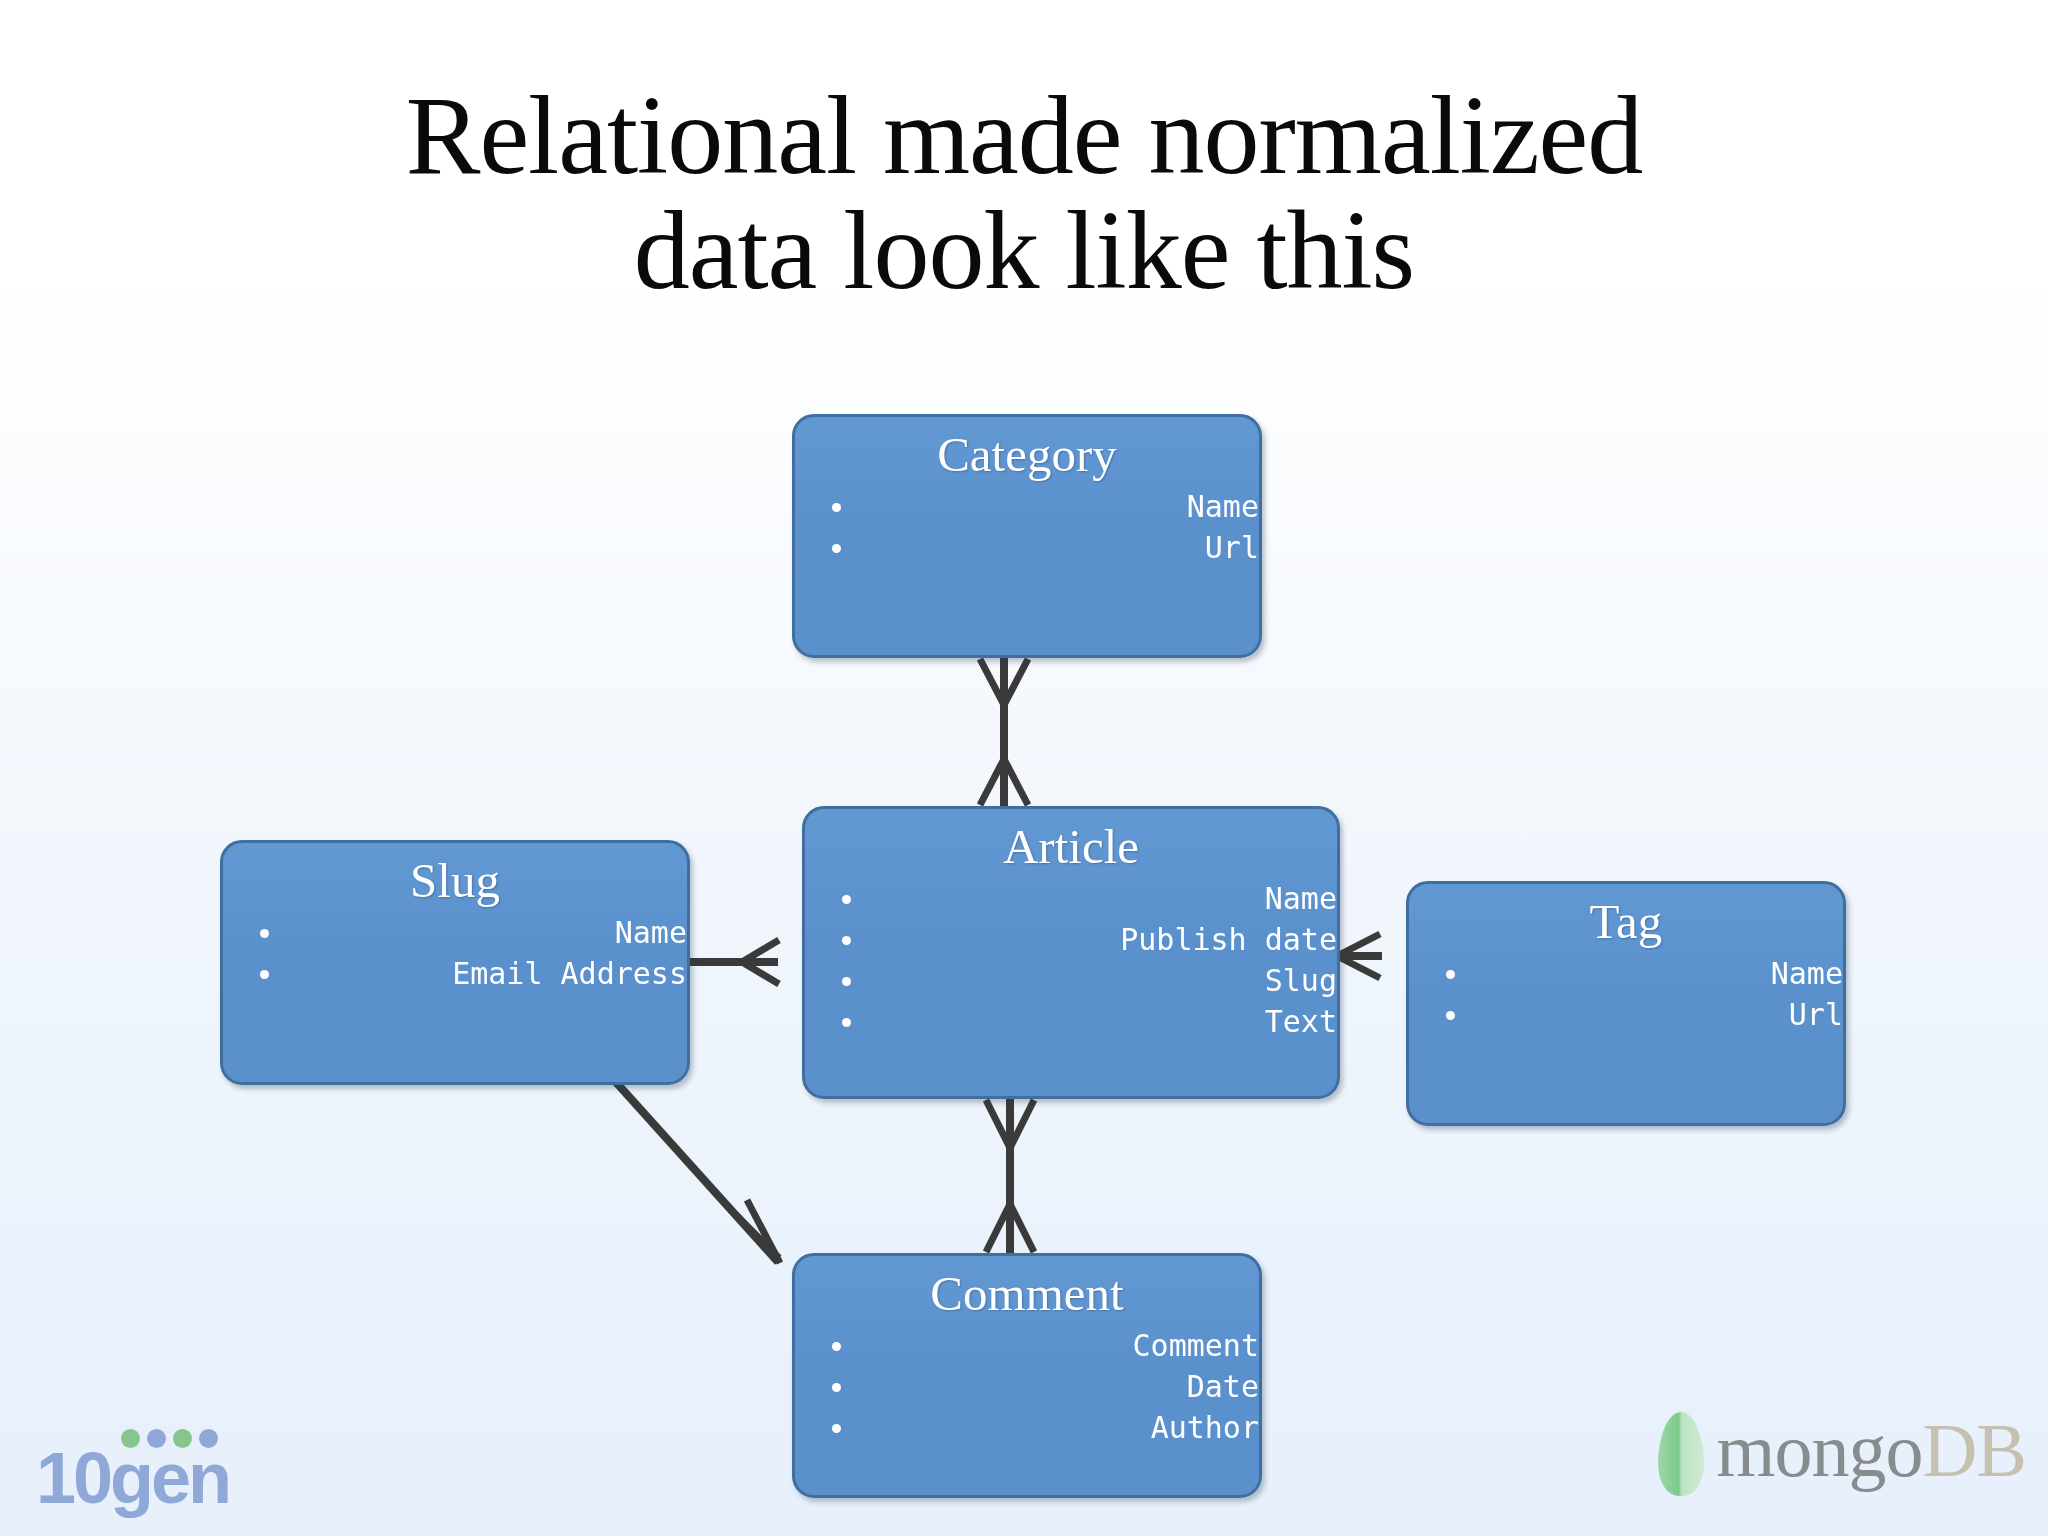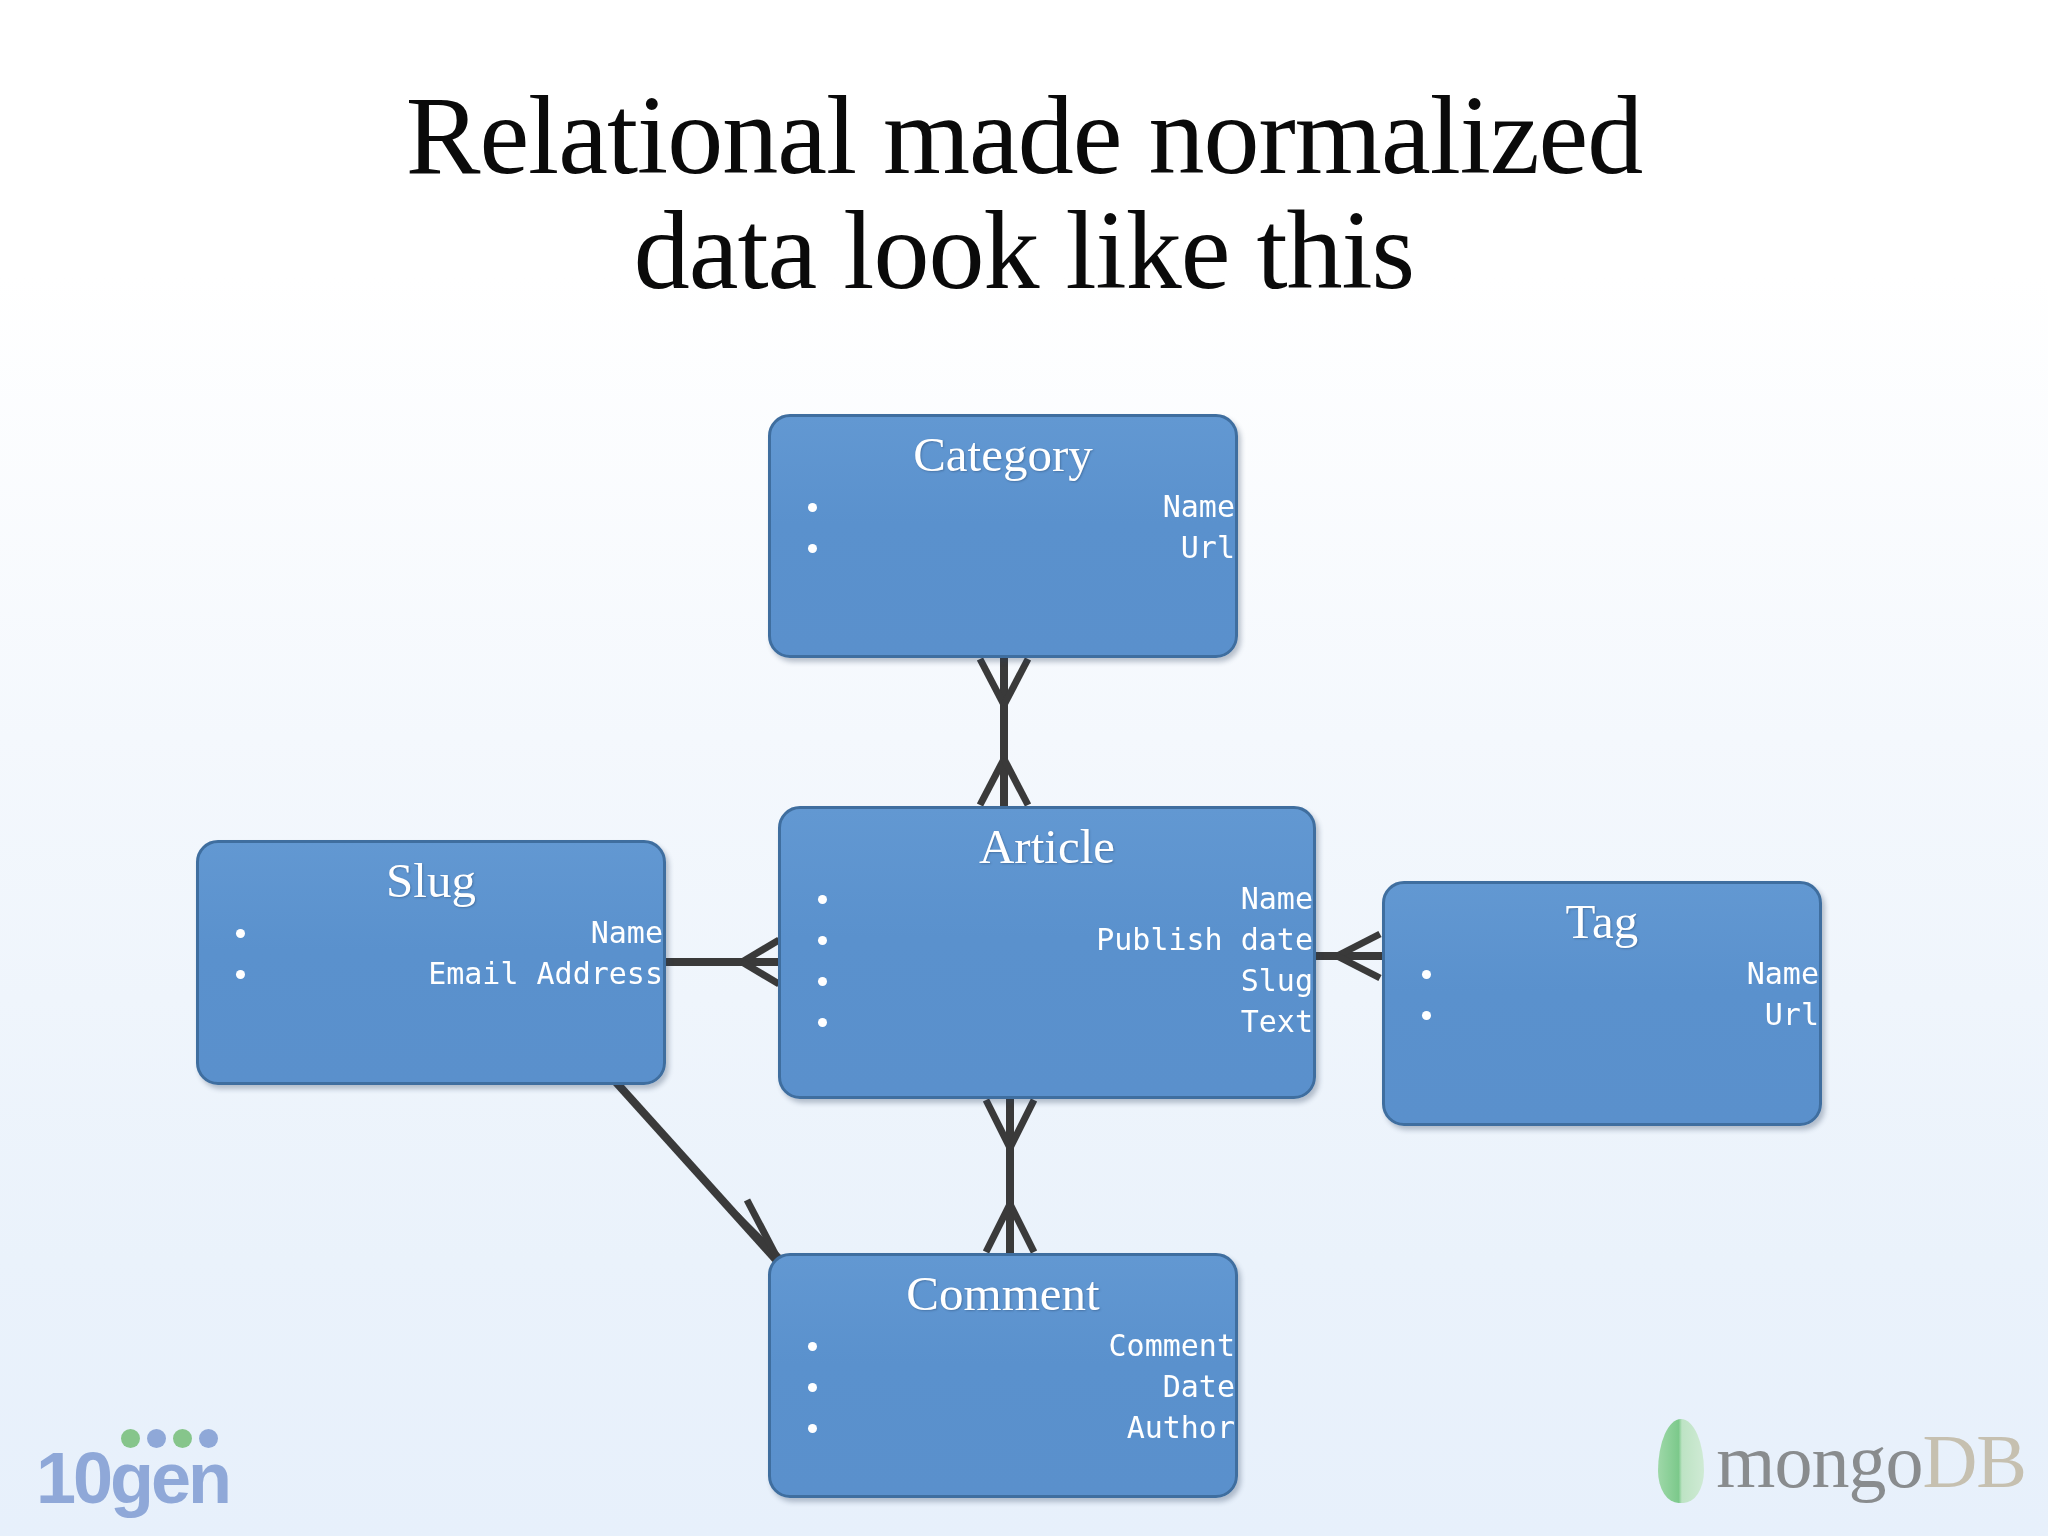--- a/index.html
+++ b/index.html
@@ -43,20 +43,21 @@
   .entity {
     position: absolute;
     box-sizing: border-box;
     border: 3px solid #3f6e9f;
     border-radius: 22px;
     background: linear-gradient(to bottom, #6298d2 0%, #5a91cd 45%, #5a90cc 100%);
     box-shadow: 3px 4px 5px rgba(40,60,90,0.30);
     color: #ffffff;
     overflow: hidden;
     z-index: 5;
+    margin-left: 24px;
   }
   .entity .etitle {
     display: block;
     text-align: center;
     font-family: "Liberation Serif", "DejaVu Serif", serif;
     font-size: 49px;
     line-height: 1.05;
     font-weight: 400;
     color: #ffffff;
     padding-top: 12px;
@@ -139,21 +140,21 @@
   }
   #logo-10gen .dots i.g { background: #86c58b; }
   #logo-10gen .dots i.b { background: #8fa8d8; }
 
   #logo-mongodb {
     position: absolute;
     right: 22px;
     bottom: 26px;
     height: 98px;
     display: flex;
-    align-items: center;
+    align-items: flex-start;
     gap: 12px;
   }
   #logo-mongodb .leaf {
     width: 46px;
     height: 84px;
     position: relative;
   }
   #logo-mongodb .leaf-shape {
     position: absolute;
     left: 0; top: 0;

